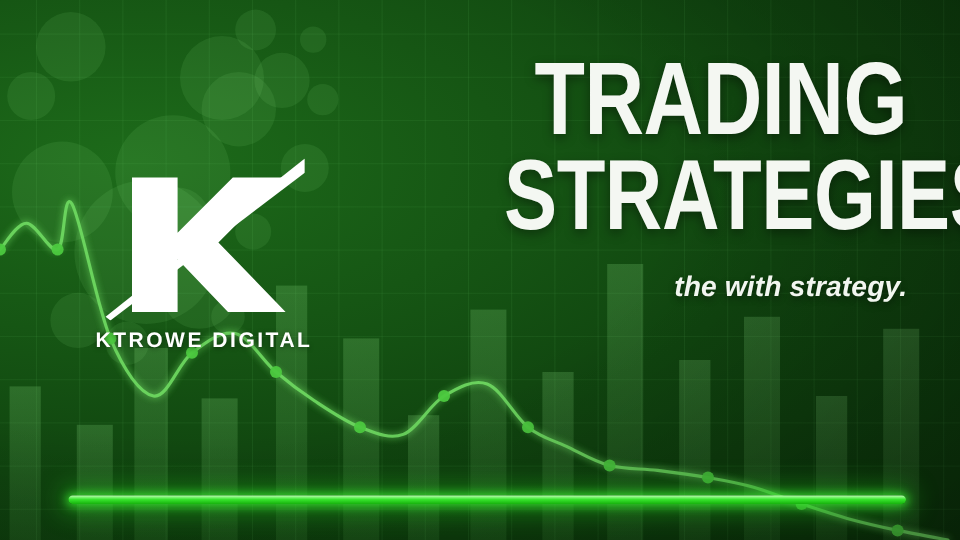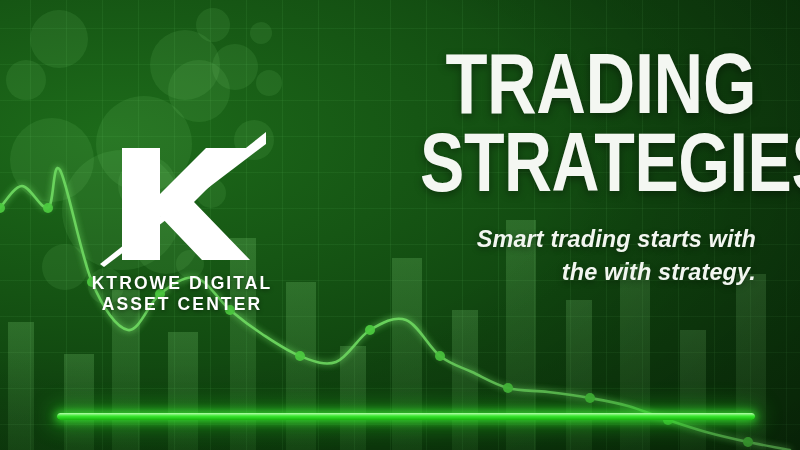--- a/index.html
+++ b/index.html
@@ -50,21 +50,21 @@
 
   
   .baseline{
     position:absolute; left:57px; top:413px;
     width:698px; height:7px; border-radius:4px;
     background:linear-gradient(to bottom,#b6ffad,#39e62e 45%,#16b20d);
     box-shadow:0 0 8px 2px rgba(60,240,50,.75), 0 0 22px 6px rgba(40,210,35,.45);
   }
 
   
-  .logo{ position:absolute; left:72px; top:132px; width:220px; }
+  .logo{ position:absolute; left:60px; top:132px; width:220px; }
   .logo-mark{ display:block; margin:0 auto; }
   .logo-text{
     margin-top:6px; text-align:center; color:#fff;
     font-weight:700; font-size:17.5px; line-height:1.18;
     letter-spacing:2.1px;
     text-shadow:0 1px 4px rgba(0,0,0,.45);
   }
   .logo-text span{ display:block; }
 
   
@@ -199,31 +199,29 @@
     <svg class="logo-mark" width="168" height="135" viewBox="0 0 168 135" xmlns="http://www.w3.org/2000/svg">
 
       <path d="M24 16 H62 V62 L108 16 H150 L96 70 L152 128 H104 L62 84 V128 H24 Z" fill="#ffffff"></path>
 
       <path d="M168 0 L2 132 L6 135 L168 12 Z" fill="#ffffff"></path>
 
       <path d="M24 112 L24 128 L46 128 Z" fill="none"></path>
     </svg>
     <div class="logo-text">
       <span>KTROWE DIGITAL</span>
-      <span>ASSET CENTER</span>
     </div>
   </div>
 
   <div class="content">
 
     <div class="headline">
       <div class="l1">TRADING</div>
       <div class="l2">STRATEGIES</div>
     </div>
 
     <div class="subtitle">
-      <div>Smart trading starts with</div>
       <div>the with strategy.</div>
     </div>
 
 
   </div>
 </div>
 
 </body></html>

